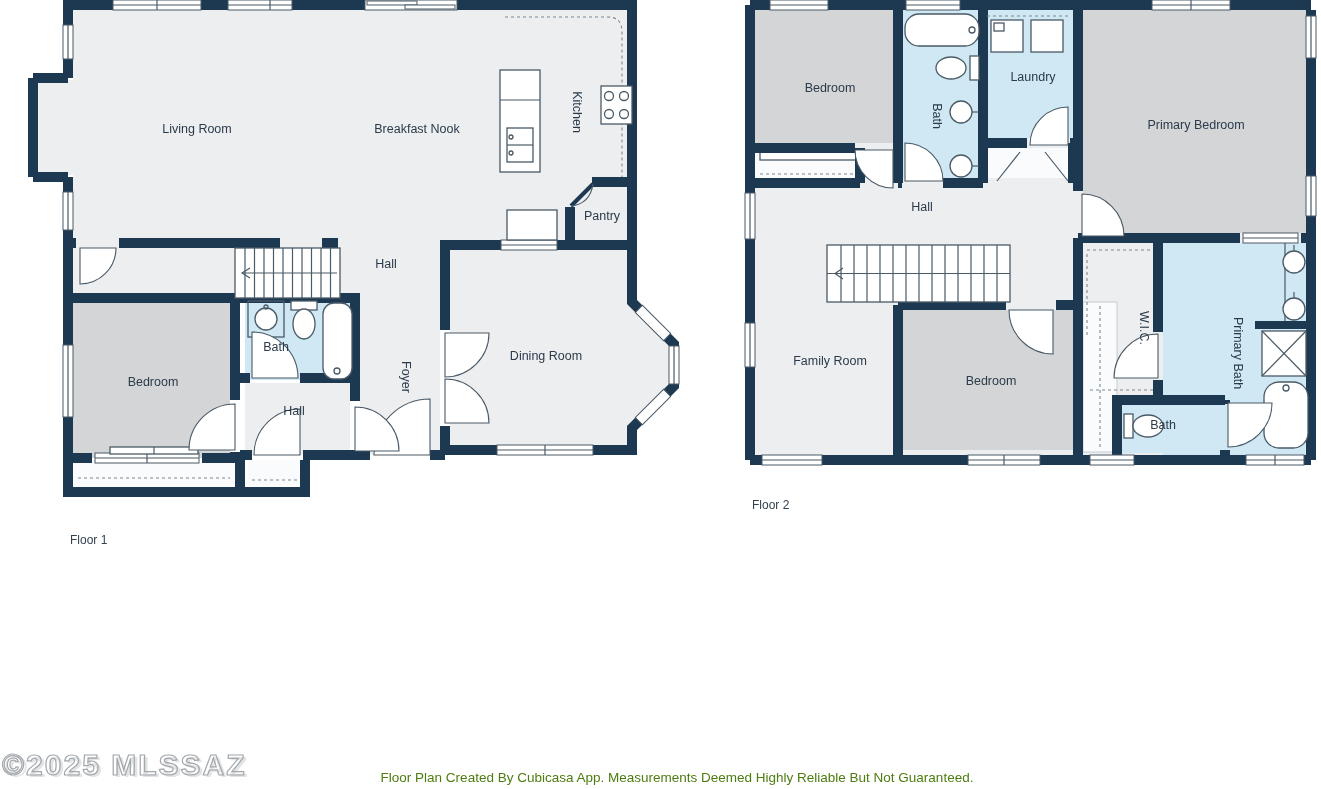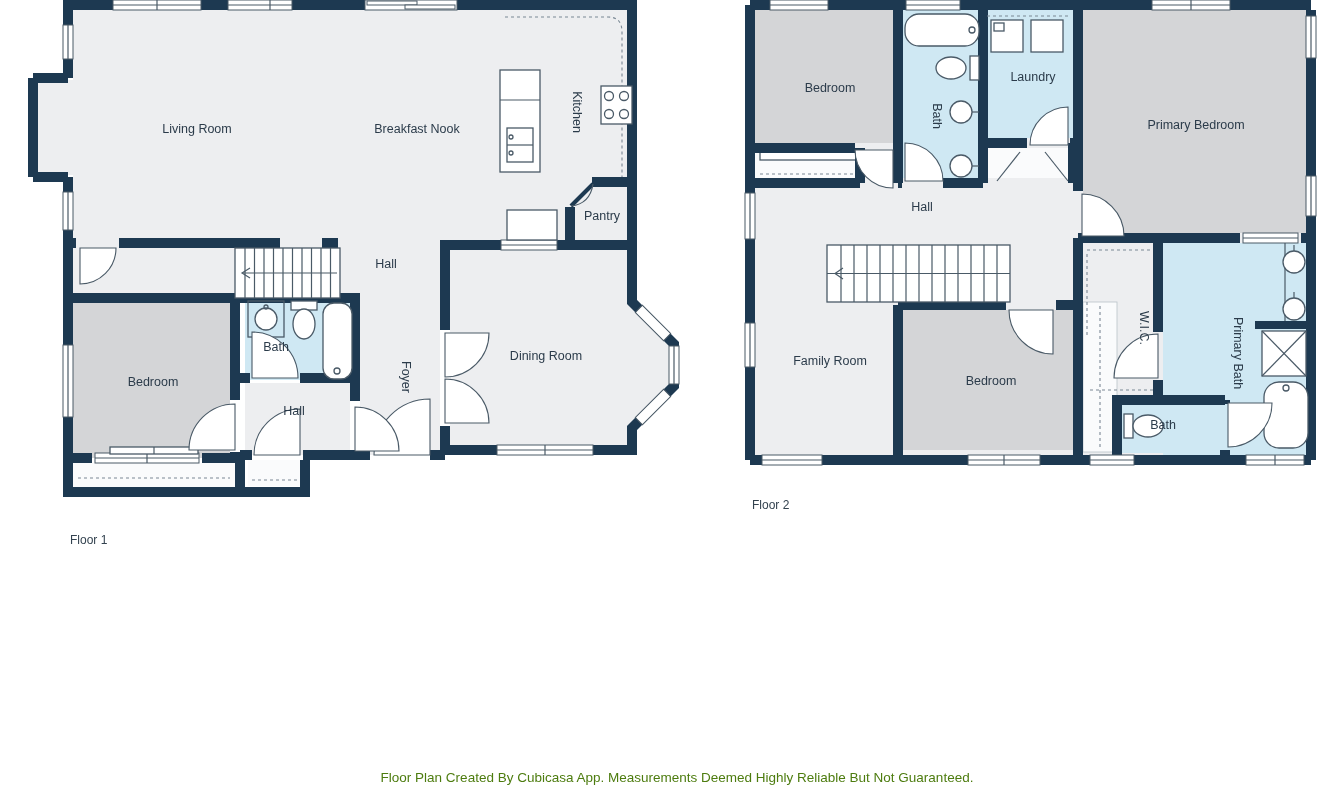--- a/index.html
+++ b/index.html
@@ -296,14 +296,15 @@
     <text class="lbl" x="922" y="211">Hall</text>
     <text class="lbl" x="830" y="365">Family Room</text>
     <text class="lbl" x="991" y="385">Bedroom</text>
     <text class="lbl" x="1140" y="328" transform="rotate(90 1140 328)">W.I.C.</text>
     <text class="lbl" x="1234" y="353" transform="rotate(90 1234 353)">Primary Bath</text>
     <text class="lbl" x="1163" y="429">Bath</text>
     <text class="flbl" x="752" y="509">Floor 2</text>
   </g>
 </svg>
 
+<div class="watermark">©2025 MLSSAZ</div>
 <div class="footer">Floor Plan Created By Cubicasa App. Measurements Deemed Highly Reliable But Not Guaranteed.</div>
 </div>
 
 </body></html>

